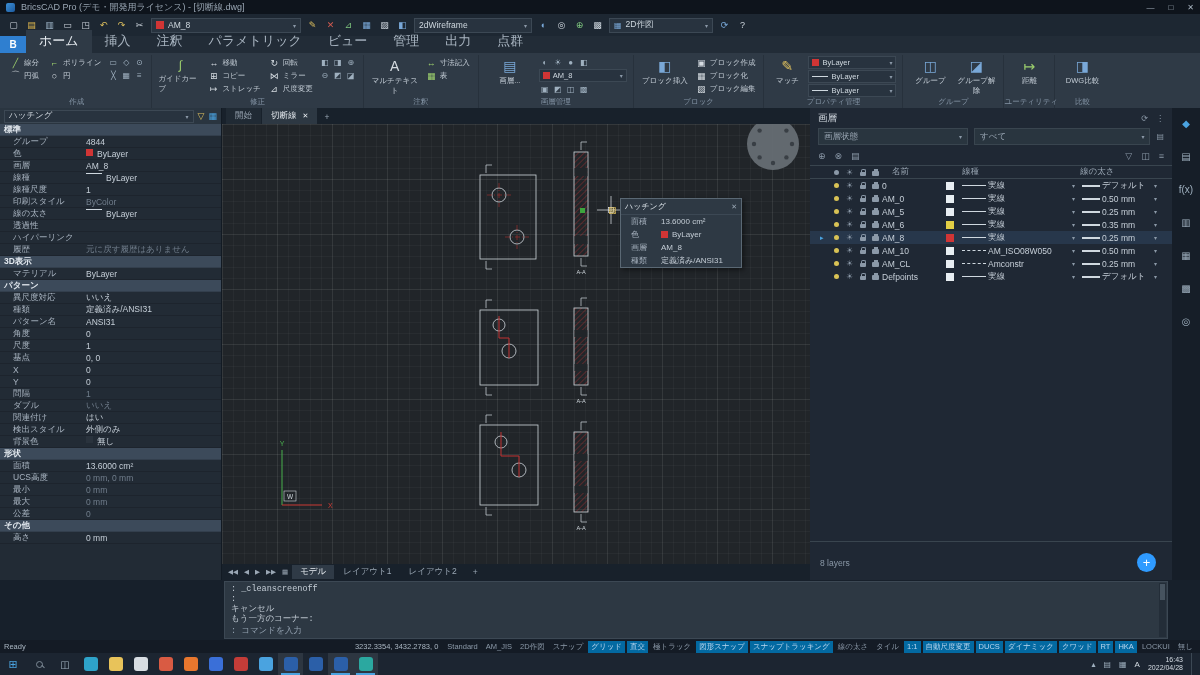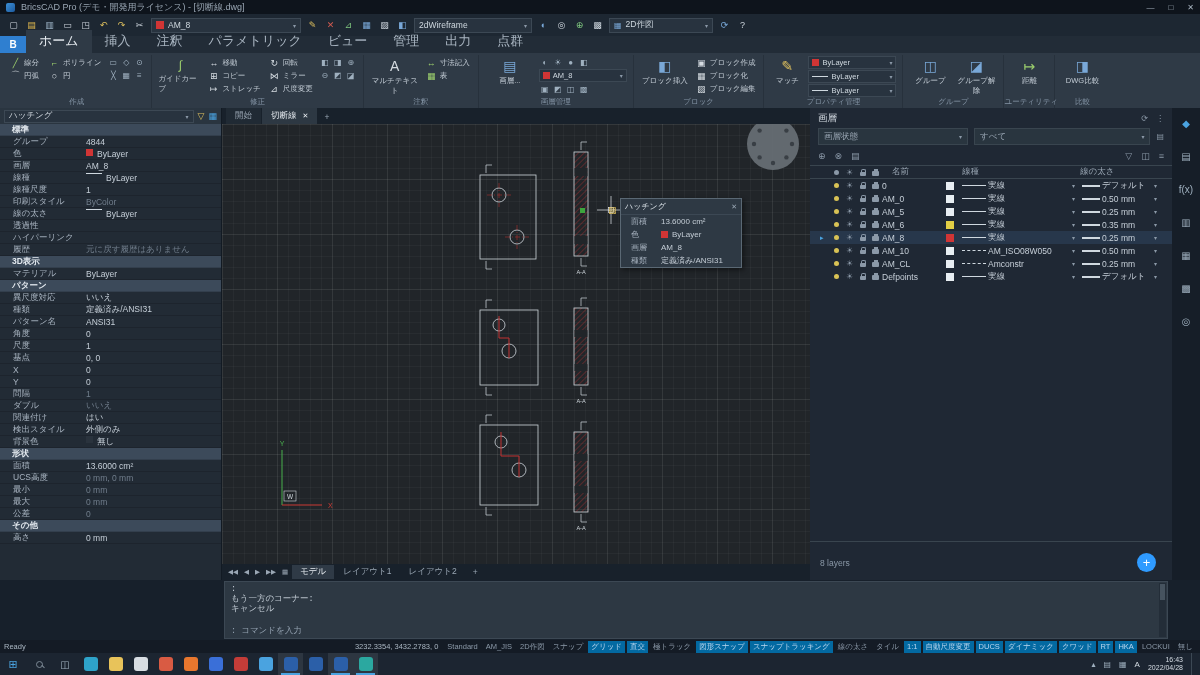--- a/index.html
+++ b/index.html
@@ -51,21 +51,21 @@
   .props{position:absolute;top:108px;left:0;width:222px;height:472px;background:#222b35;border-right:1px solid #121a23;font-size:8.5px}
   .props-header{height:16px;display:flex;align-items:center;background:#2a3540;padding:0 4px;gap:4px;color:#d5dce3}
   .props-sel{flex:1;display:flex;align-items:center;background:#28333f;border:1px solid #3c4854;height:13px;padding:0 4px;font-size:8.5px}
   .props-sel .chev{margin-left:auto;font-size:6px;color:#8b99a8}
   .phicon{font-size:9px}
   .prow{display:flex;height:12px;align-items:center;border-bottom:1px solid rgba(0,0,0,.14)}
   .prow .pl{width:86px;padding-left:13px;color:#a7b2bf;white-space:nowrap;overflow:hidden}
   .prow .pv{flex:1;display:flex;align-items:flex-start;gap:4px;color:#c6cfd8;white-space:nowrap;overflow:hidden}
   .prow .pv.muted,.pv .muted{color:#717e8c}
   .prow.section{background:#3c4a5a;color:#e3e9ef;font-weight:bold}
-  .prow.section .pl{width:auto;padding-left:12px;color:#e3e9ef}
+  .prow.section .pl{width:auto;padding-left:4px;color:#e3e9ef}
   .psw{width:7px;height:7px;display:none}
   .psw.has{display:inline-block}
 
   
   .center{position:absolute;top:108px;left:222px;width:588px;height:472px}
   .doctabs{position:absolute;top:0;left:0;right:0;height:16px;background:#18212b;display:flex;align-items:flex-end;padding-left:4px;font-size:8.5px;gap:1px}
   .dtabs{display:flex;gap:1px;align-items:flex-end}
   .dtab{padding:2px 9px;background:#202a34;color:#9aa7b4;display:flex;align-items:center;gap:6px}
   .dtab.active{background:#2d3843;color:#e6ebf0}
   .dt-x{display:none;font-size:7px}
@@ -1194,23 +1194,24 @@
       <span class="sico" style="color: rgb(159, 176, 191);">▥</span>
       <span class="sico" style="color: rgb(159, 176, 191);">▦</span>
       <span class="sico" style="color: rgb(159, 176, 191);">▩</span>
       <span class="sico" style="color: rgb(159, 176, 191);">◎</span>
     </div>
 
   <div class="cmdband">
     <div class="cmdbox">
       <div>
 
+      <div class="cmdline">: _cleanscreenoff</div>
           <div class="cmdline">:</div>
+          <div class="cmdline">キャンセル</div>
           <div class="cmdline">もう一方のコーナー:</div>
-          <div class="cmdline">キャンセル</div>
         </div>
       <div class="cmdprompt">: コマンドを入力</div>
       <div class="cmdsb">
           <div class="thumb"></div>
         </div>
     </div>
   </div>
 
   <div class="sb">
     <span class="sb-ready">Ready</span>

